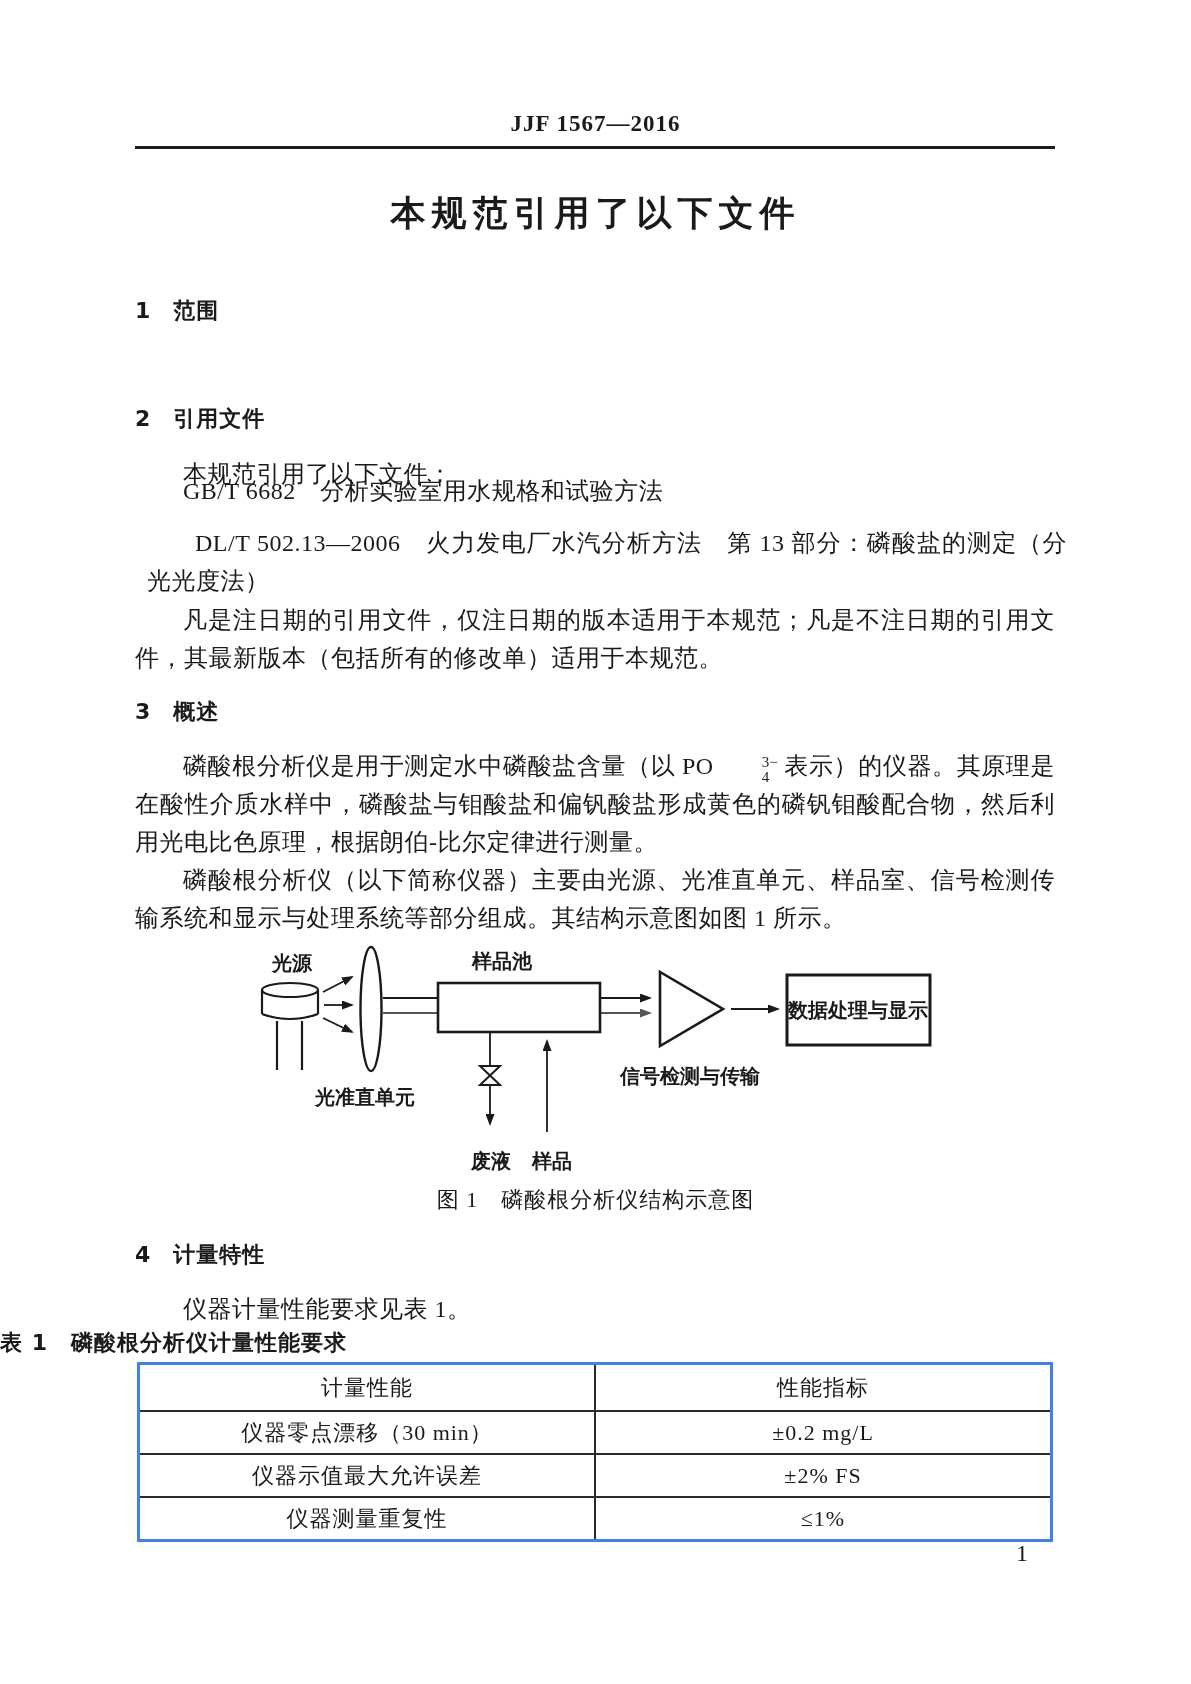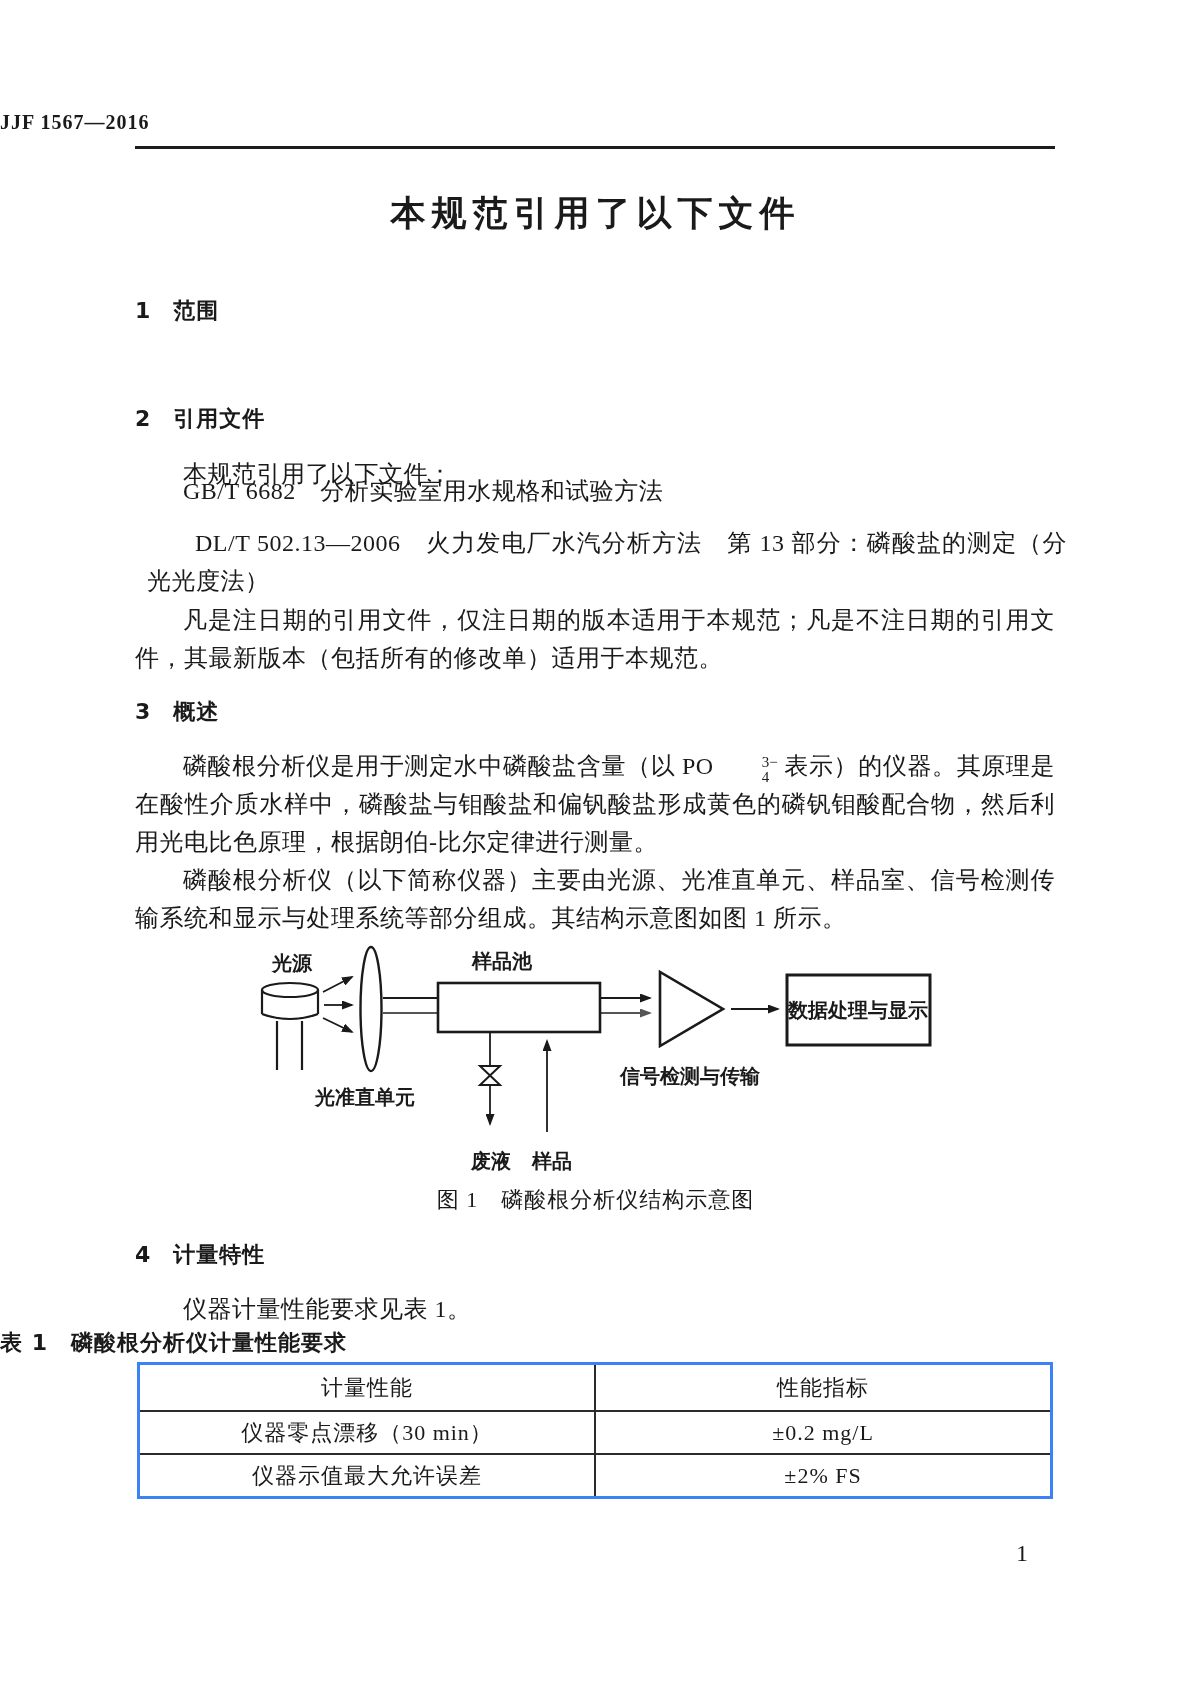--- a/index.html
+++ b/index.html
@@ -9,21 +9,21 @@
     background:#ffffff;
     color:#1a1a1a;
     overflow:hidden;
     margin:0 auto;
     font-family:"Liberation Serif","DejaVu Serif",serif;
   }
   .serif{font-family:"Liberation Serif","DejaVu Serif",serif;}
   .hei{font-family:"DejaVu Sans","Liberation Sans",sans-serif;}
   .doc-header{
     position:absolute;top:111px;left:0;width:100%;
-    text-align:left;font-size:20px;font-weight:bold;
+    text-align:center;font-size:23px;font-weight:bold;
     letter-spacing:1px;
   }
   .head-rule{
     position:absolute;top:146px;left:135px;width:920px;height:3px;
     background:#1c1c1c;
   }
   .doc-title{
     position:absolute;top:190px;left:0;width:100%;
     text-align:center;font-size:35px;font-weight:bold;letter-spacing:6px;
   }
@@ -173,18 +173,22 @@
         <td>性能指标</td>
       </tr>
       <tr>
         <td>仪器零点漂移（30 min）</td>
         <td>±0.2 mg/L</td>
       </tr>
       <tr>
         <td>仪器示值最大允许误差</td>
         <td>±2% FS</td>
       </tr>
+      <tr>
+        <td>仪器测量重复性</td>
+        <td>≤1%</td>
+      </tr>
     </tbody>
   </table>
 
   <div class="page-num serif">1</div>
 
 </div>
 
 </body></html>

